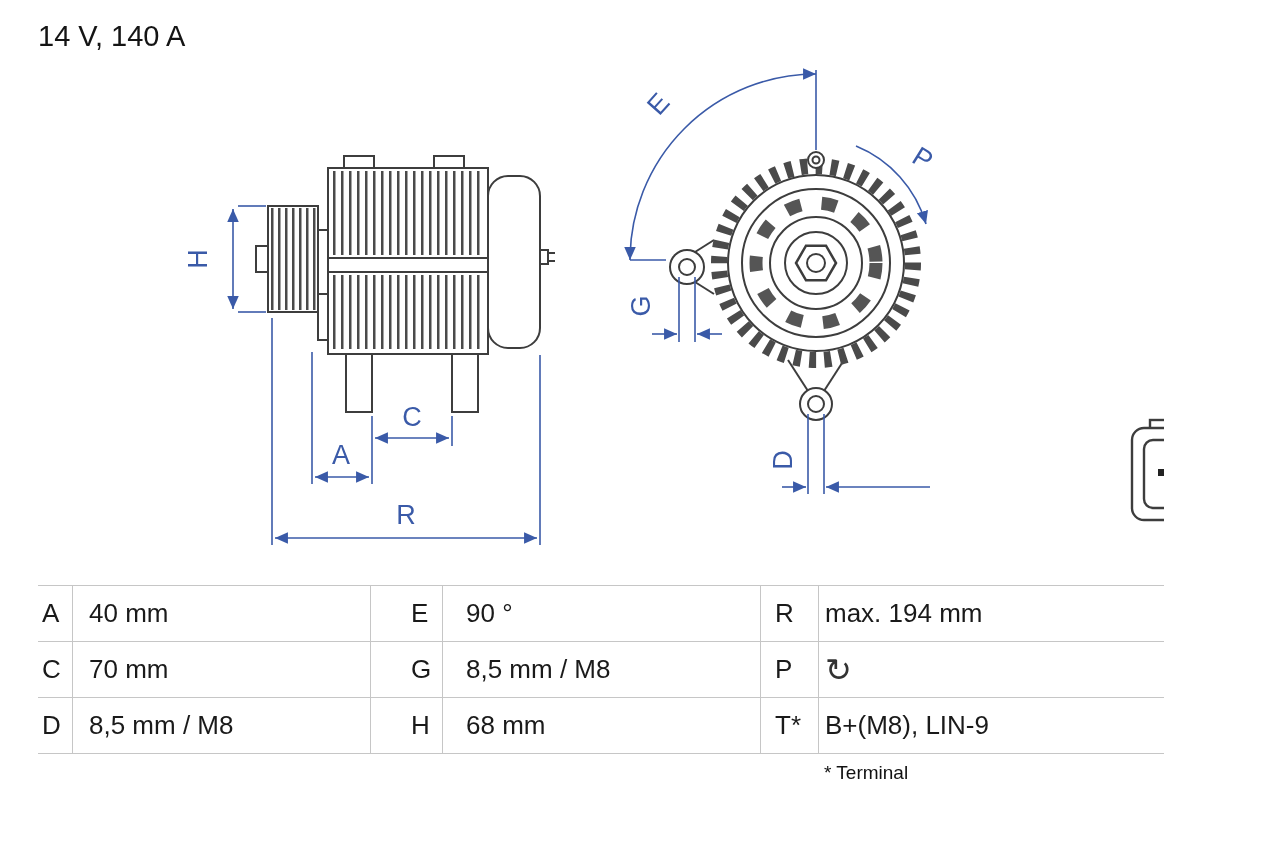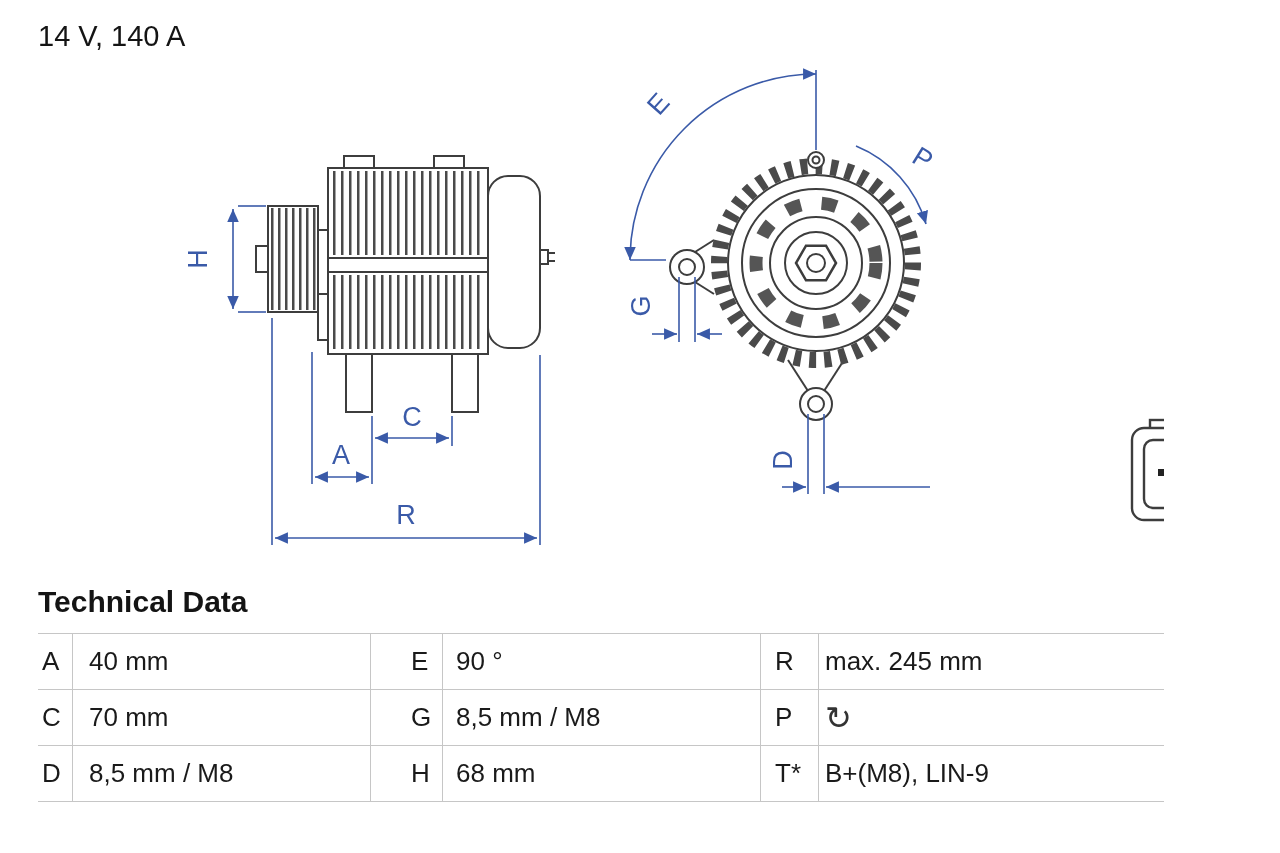--- a/index.html
+++ b/index.html
@@ -17,21 +17,21 @@
   .tech-title { font-size:30px; font-weight:bold; color:#141414; margin:0 0 14px 0; }
   .tbl { display:grid; grid-template-columns:34px 298px 72px 318px 58px 1fr; border-top:1px solid #c6c6c6; }
   .row { display:contents; }
   .cell { height:56px; display:flex; align-items:center; font-size:26px; color:#1a1a1a;
           border-bottom:1px solid #c6c6c6; }
   .row .cell + .cell { border-left:1px solid #c6c6c6; }
   .lbl.c1 { padding-left:4px; }
   .lbl.c3 { padding-left:40px; }
   .lbl.c5 { padding-left:14px; }
   .val.c2 { padding-left:16px; }
-  .val.c4 { padding-left:13px; }
+  .val.c4 { padding-left:23px; }
   .val.c6 { padding-left:6px; }
   .rot-icon { font-size:32px; color:#333; line-height:1; }
   .footnote { margin-top:8px; margin-left:786px; font-size:19px; color:#111; }
 </style>
 </head>
 <body>
 
 <div class="page">
 
   <div class="rating">14 V, 140 A</div>
@@ -138,30 +138,29 @@
       <rect x="1132" y="428" width="120" height="92" rx="12" fill="#fff"></rect>
       <rect x="1250" y="446" width="9" height="22" fill="#fff"></rect>
       <rect x="1144" y="440" width="96" height="68" rx="9"></rect>
       <rect x="1158" y="469" width="25" height="7" fill="#222" stroke="none"></rect>
       <rect x="1193" y="469" width="25" height="7" fill="#222" stroke="none"></rect>
     </g>
     <text class="conn-label" x="1192" y="545" text-anchor="middle">LIN</text>
   </svg>
 
   <div class="tech">
-    <h2 class="tech-title">Technical Data</h2>
 
     <div class="tbl">
       <div class="row">
         <div class="cell lbl c1">A</div>
         <div class="cell val c2">40 mm</div>
         <div class="cell lbl c3">E</div>
         <div class="cell val c4">90 °</div>
         <div class="cell lbl c5">R</div>
-        <div class="cell val c6">max. 245 mm</div>
+        <div class="cell val c6">max. 194 mm</div>
       </div>
       <div class="row">
         <div class="cell lbl c1">C</div>
         <div class="cell val c2">70 mm</div>
         <div class="cell lbl c3">G</div>
         <div class="cell val c4">8,5 mm / M8</div>
         <div class="cell lbl c5">P</div>
         <div class="cell val c6">
           <span class="rot-icon">↻</span>
         </div>
@@ -169,15 +168,16 @@
       <div class="row">
         <div class="cell lbl c1">D</div>
         <div class="cell val c2">8,5 mm / M8</div>
         <div class="cell lbl c3">H</div>
         <div class="cell val c4">68 mm</div>
         <div class="cell lbl c5">T*</div>
         <div class="cell val c6">B+(M8), LIN-9</div>
       </div>
     </div>
 
+    <div class="footnote">* Terminal</div>
   </div>
 
 </div>
 
 </body></html>

